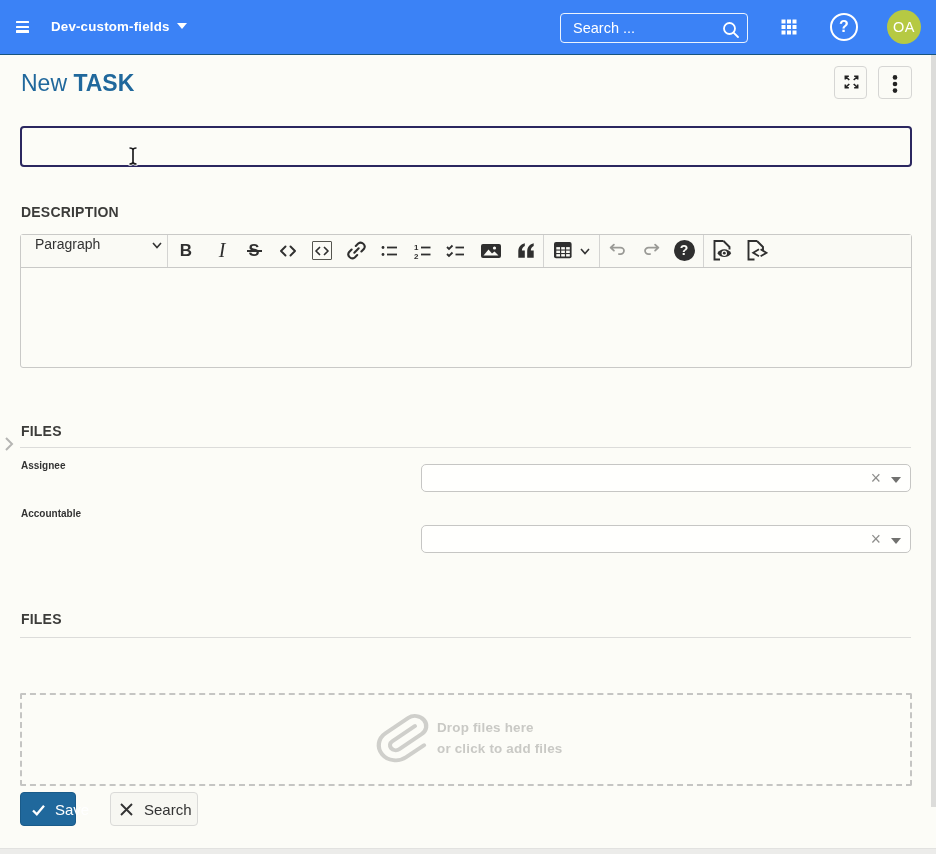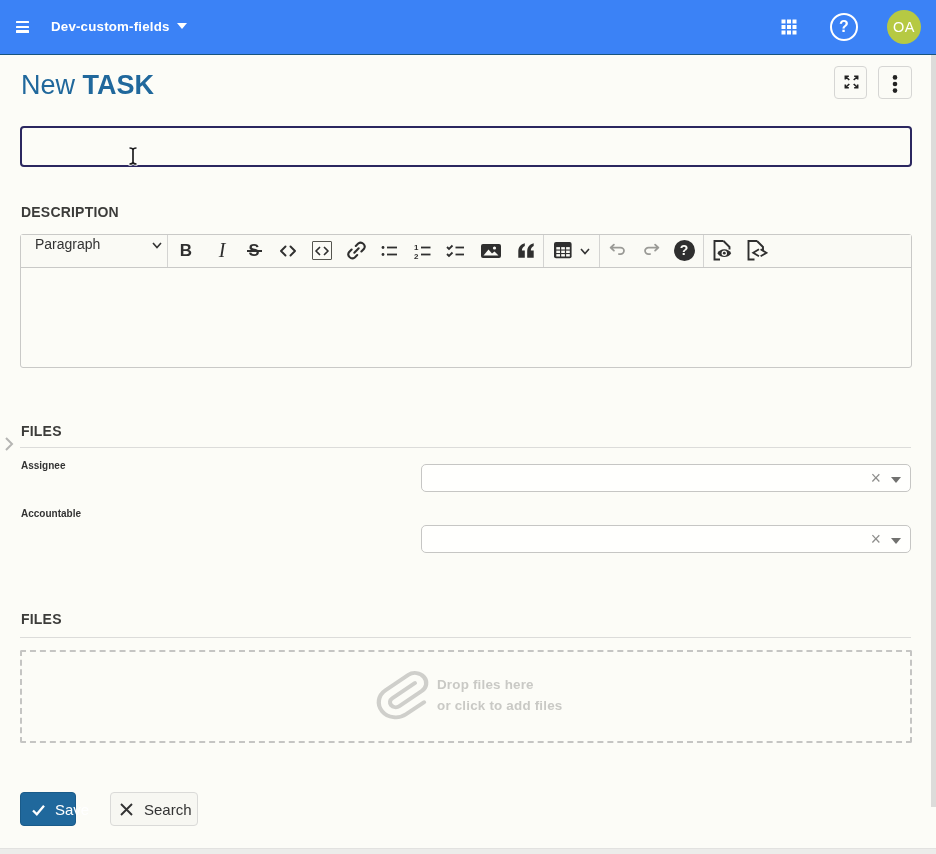--- a/index.html
+++ b/index.html
@@ -17,21 +17,21 @@
 #search svg { position:absolute; right:6px; top:6px; }
 #gridicon { position:absolute; left:781px; top:19px; }
 #help { position:absolute; left:830px; top:13px; width:28px; height:28px; border:2px solid #fff; border-radius:50%; color:#fff; font-size:16px; font-weight:bold; text-align:center; line-height:24px; }
 #avatar { position:absolute; left:887px; top:10px; width:34px; height:34px; background:#b6c943; border-radius:50%; color:#fff; font-size:14.5px; text-align:center; line-height:34px; letter-spacing:0.5px;}
 
 
 #vtrack { position:absolute; right:0; top:55px; width:5px; height:752px; background:#dcdcda; }
 #hband { position:absolute; left:0; top:848px; width:936px; height:6px; background:#ececea; border-top:1px solid #e2e2e0;}
 
 
-#title { position:absolute; left:21px; top:70px; font-size:27px; color:#20689c; }
+#title { position:absolute; left:21px; top:70px; font-size:23px; color:#20689c; }
 #title b { font-weight:bold; }
 .topbtn { position:absolute; top:66px; width:33px; height:33px; background:#fbfbf6; border:1px solid #d6d6d4; border-radius:4px; }
 #btn-expand { left:834px; }
 #btn-kebab { left:877.5px; width:34.5px; }
 
 
 #subject { position:absolute; left:20px; top:126px; width:892px; height:41px; border:2px solid #2b275f; border-radius:4px; }
 
 
 .sechead { position:absolute; left:21px; font-size:14px; font-weight:bold; color:#3c3c3a; letter-spacing:0.2px; }
@@ -51,41 +51,48 @@
 .codebox { position:absolute; top:5.5px; width:20px; height:19px; border:1.5px solid #55554f; border-radius:1px; }
 
 
 #collapse { position:absolute; left:3px; top:436px; }
 .flabel { position:absolute; left:21px; font-size:10px; font-weight:bold; color:#333; }
 .select { position:absolute; left:421px; width:490px; height:28px; background:#fffffd; border:1px solid #c6c6c4; border-radius:5px; }
 .select .x { position:absolute; right:29px; top:2.5px; font-size:17.5px; color:#8e8e8c; }
 .select .car { position:absolute; right:9px; top:11.5px; width:0; height:0; border-left:5.5px solid transparent; border-right:5.5px solid transparent; border-top:6px solid #71716f; }
 
 
-#dropzone { position:absolute; left:20px; top:650px; width:892px; height:93px; border:2px dashed #c5c5c3; border-radius:2px; }
+#dropzone { position:absolute; left:20px; top:693px; width:892px; height:93px; border:2px dashed #c5c5c3; border-radius:2px; }
 #dz-inner { position:absolute; left:356px; top:20px; }
 #dz-text { position:absolute; left:59px; top:3px; color:#c9c9c5; font-size:13.4px; line-height:20.5px; font-weight:bold; white-space:nowrap; letter-spacing:0.2px; }
 
 
 #save { position:absolute; left:20px; top:792px; width:56px; height:34px; background:#20689c; border:1px solid #1a5b8a; border-radius:4px; color:#fff; font-size:15px; }
 #save span { position:absolute; left:34px; top:8px; }
 #cancel { position:absolute; left:110px; top:792px; width:88px; height:34px; background:#f7f7f2; border:1px solid #dadad8; border-radius:4px; color:#333; font-size:15px; }
 #cancel span { position:absolute; left:33px; top:8px; }
 </style>
 </head>
 <body>
 
 <div id="header">
   <div id="burger">
       <span></span>
       <span></span>
       <span></span>
     </div>
   <div id="ptitle">Dev-custom-fields</div>
   <div id="pcaret"></div>
+  <div id="search">
+    <div class="ph">Search ...</div>
+    <svg width="20" height="20" viewBox="0 0 20 20">
+        <circle cx="8.5" cy="8.5" r="5.5" fill="none" stroke="#fff" stroke-width="1.8"></circle>
+        <line x1="12.8" y1="12.8" x2="17" y2="17" stroke="#fff" stroke-width="1.8" stroke-linecap="round"></line>
+      </svg>
+  </div>
   <svg id="gridicon" width="16" height="16" viewBox="0 0 16 16">
       <g fill="#fff">
         <rect x="0.5" y="0.5" width="4" height="4"></rect>
         <rect x="6" y="0.5" width="4" height="4"></rect>
         <rect x="11.5" y="0.5" width="4" height="4"></rect>
         <rect x="0.5" y="6" width="4" height="4"></rect>
         <rect x="6" y="6" width="4" height="4"></rect>
         <rect x="11.5" y="6" width="4" height="4"></rect>
         <rect x="0.5" y="11.5" width="4" height="4"></rect>
         <rect x="6" y="11.5" width="4" height="4"></rect>

